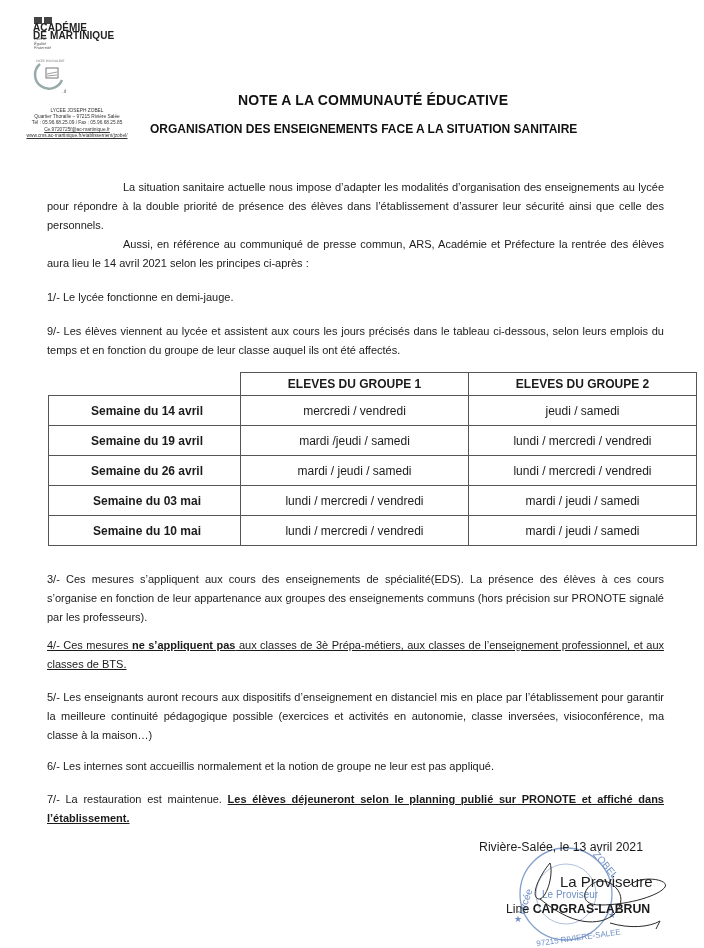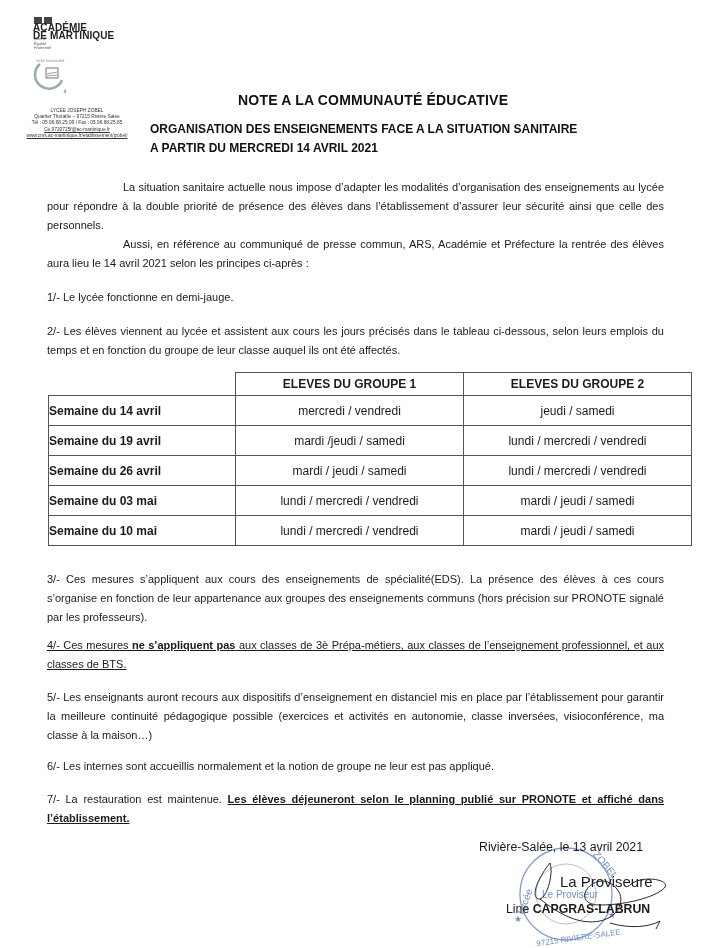--- a/index.html
+++ b/index.html
@@ -23,21 +23,21 @@
   
   .para { left: 47px; width: 617px; font-family: "Liberation Sans Narrow", "Liberation Sans", sans-serif; font-size: 11px; line-height: 19px; color: #1b1b1b; text-align: justify; }
   .para.indent { text-indent: 76px; }
   .para b { font-weight: bold; }
   .para u { text-decoration: underline; font-weight: bold; }
   
   table.sched { position: absolute; left: 48px; top: 372px; border-collapse: collapse; font-size: 12px; color: #1b1b1b; }
   table.sched td, table.sched th { border: 1.3px solid #555; height: 29px; padding: 0; }
   table.sched th { font-weight: bold; text-align: center; height: 22px; font-size: 12px; }
   table.sched th.blank { border: none; border-bottom: 1.3px solid #555; }
-  table.sched td.week { width: 186px; font-weight: bold; text-align: left; }
+  table.sched td.week { width: 186px; font-weight: bold; padding-left: 5px; text-align: center; }
   table.sched td.g1 { width: 227px; text-align: center; }
   table.sched td.g2 { width: 227px; text-align: center; }
   
   .place-date { left: 479px; top: 840px; font-size: 12.3px; color: #1b1b1b; }
   .stamp { left: 508px; top: 838px; width: 128px; height: 110px; }
   .role { left: 560px; top: 873px; font-size: 15px; color: #1b1b1b; }
   .signer { left: 506px; top: 902px; font-size: 12.3px; color: #1b1b1b; }
   .signer b { font-weight: bold; }
   .sig-scribble { left: 520px; top: 855px; width: 150px; height: 80px; }
 </style>
@@ -66,28 +66,27 @@
   <div>LYCEE JOSEPH ZOBEL</div>
   <div>Quartier Thoraille – 97215 Rivière Salée</div>
   <div>Tél : 05.96.68.25.09 / Fax : 05.96.68.25.85</div>
   <div class="link">Ce.9720725f@ac-martinique.fr</div>
   <div class="link">www.cms.ac-martinique.fr/etablissement/jzobel/</div>
 </div>
 
 <div class="abs title">NOTE A LA COMMUNAUTÉ ÉDUCATIVE</div>
 <div class="abs subtitle">
   <div>ORGANISATION DES ENSEIGNEMENTS FACE A LA SITUATION SANITAIRE</div>
-  <div>A PARTIR DU MERCREDI 14 AVRIL 2021</div>
 </div>
 
 <div class="abs para indent" style="top:178px;">La situation sanitaire actuelle nous impose d’adapter les modalités d’organisation des enseignements au lycée pour répondre à la double priorité de présence des élèves dans l’établissement d’assurer leur sécurité ainsi que celle des personnels.</div>
 <div class="abs para indent" style="top:235px;">Aussi, en référence au communiqué de presse commun, ARS, Académie et Préfecture la rentrée des élèves aura lieu le 14 avril 2021 selon les principes ci-après :</div>
 
 <div class="abs para" style="top:288px;">1/- Le lycée fonctionne en demi-jauge.</div>
-<div class="abs para" style="top:322px;">2/- Les élèves viennent au lycée et assistent aux cours les jours précisés dans le tableau ci-dessous, selon leurs emplois du temps et en fonction du groupe de leur classe auquel ils ont été affectés.</div>
+<div class="abs para" style="top:322px;">9/- Les élèves viennent au lycée et assistent aux cours les jours précisés dans le tableau ci-dessous, selon leurs emplois du temps et en fonction du groupe de leur classe auquel ils ont été affectés.</div>
 
 <table class="sched">
   <tbody>
       <tr>
     <th class="blank"></th>
     <th>ELEVES DU GROUPE 1</th>
     <th>ELEVES DU GROUPE 2</th>
   </tr>
   <tr>
     <td class="week">Semaine du 14 avril</td>

